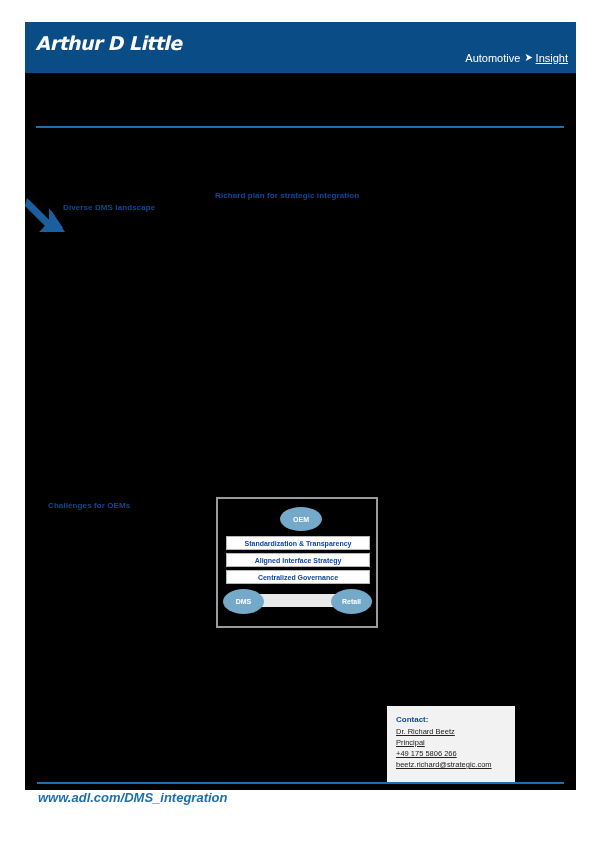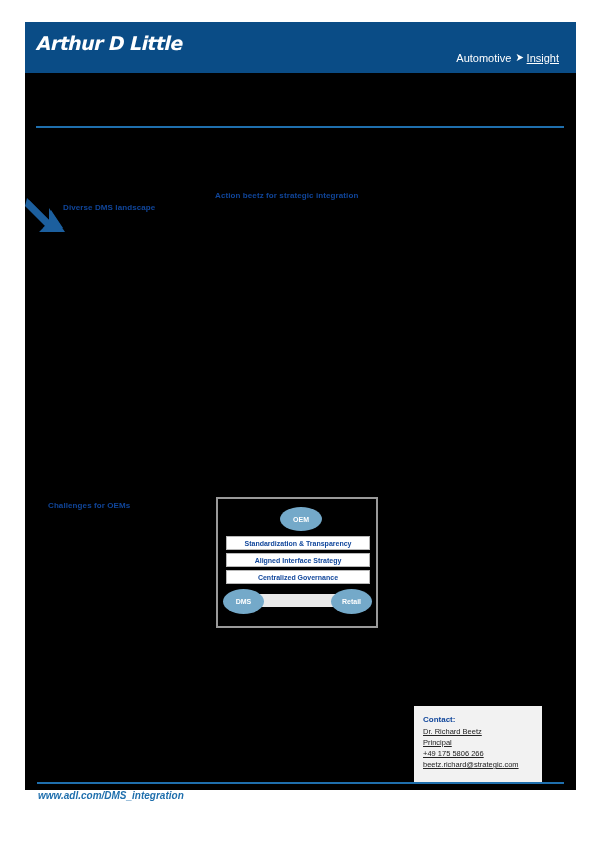--- a/index.html
+++ b/index.html
@@ -43,21 +43,21 @@
     font-size: 19px;
     font-weight: bold;
     font-style: italic;
     letter-spacing: -0.6px;
     font-family: "DejaVu Sans", sans-serif;
     transform: skewX(-2deg);
     white-space: nowrap;
   }
   .tagline {
     position: absolute;
-    right: 17px;
+    right: 8px;
     top: 29px;
     color: #ffffff;
     font-size: 11px;
     white-space: nowrap;
     display: flex;
     align-items: center;
   }
   .tagline .word-auto { line-height: 14px; }
   .tagline .arrow-glyph {
     font-size: 11px;
@@ -161,21 +161,21 @@
     text-align: center;
     white-space: nowrap;
   }
   .pillar-0 { top: 37px; }
   .pillar-1 { top: 54px; }
   .pillar-2 { top: 71px; }
 
   
   .contact-box {
     position: absolute;
-    left: 389px;
+    left: 362px;
     top: 684px;
     width: 128px;
     height: 76px;
     background: #f2f2f2;
     box-sizing: border-box;
     padding: 9px 0 0 9px;
   }
   .contact-title {
     color: #10469b;
     font-size: 8px;
@@ -196,21 +196,21 @@
     top: 760px;
     width: 527px;
     height: 1.5px;
     background: #1f6fad;
   }
   .footer-url {
     position: absolute;
     left: 13px;
     top: 768px;
     color: #1f6fad;
-    font-size: 10px;
+    font-size: 13px;
     font-style: italic;
     font-weight: bold;
     white-space: nowrap;
   }
 </style>
 </head>
 <body>
 
 <div class="page">
 
@@ -226,21 +226,21 @@
   <div class="top-rule"></div>
 
   <div class="big-arrow">
     <svg width="46" height="45" viewBox="0 0 46 45" xmlns="http://www.w3.org/2000/svg">
       <path d="M4 8 L26 30 L26 18 L38 36 L18 36 L22 32 L1 13 Z" fill="#1c5f9e"></path>
       <path d="M2 6 L24 28 L24 16 L40 40 L14 40 L20 34 L0 14 Z" fill="#1c5f9e"></path>
     </svg>
   </div>
 
   <div class="heading h-diverse">Diverse DMS landscape</div>
-  <div class="heading h-action">Action beetz for strategic integration</div>
+  <div class="heading h-action">Richard plan for strategic integration</div>
   <div class="heading h-challenges">Challenges for OEMs</div>
 
   <div class="diagram-box">
     <div class="base-bar"></div>
 
     <div class="node-ellipse node-oem">OEM</div>
 
     <div class="pillar pillar-0">Standardization &amp; Transparency</div>
     <div class="pillar pillar-1">Aligned Interface Strategy</div>
     <div class="pillar pillar-2">Centralized Governance</div>

